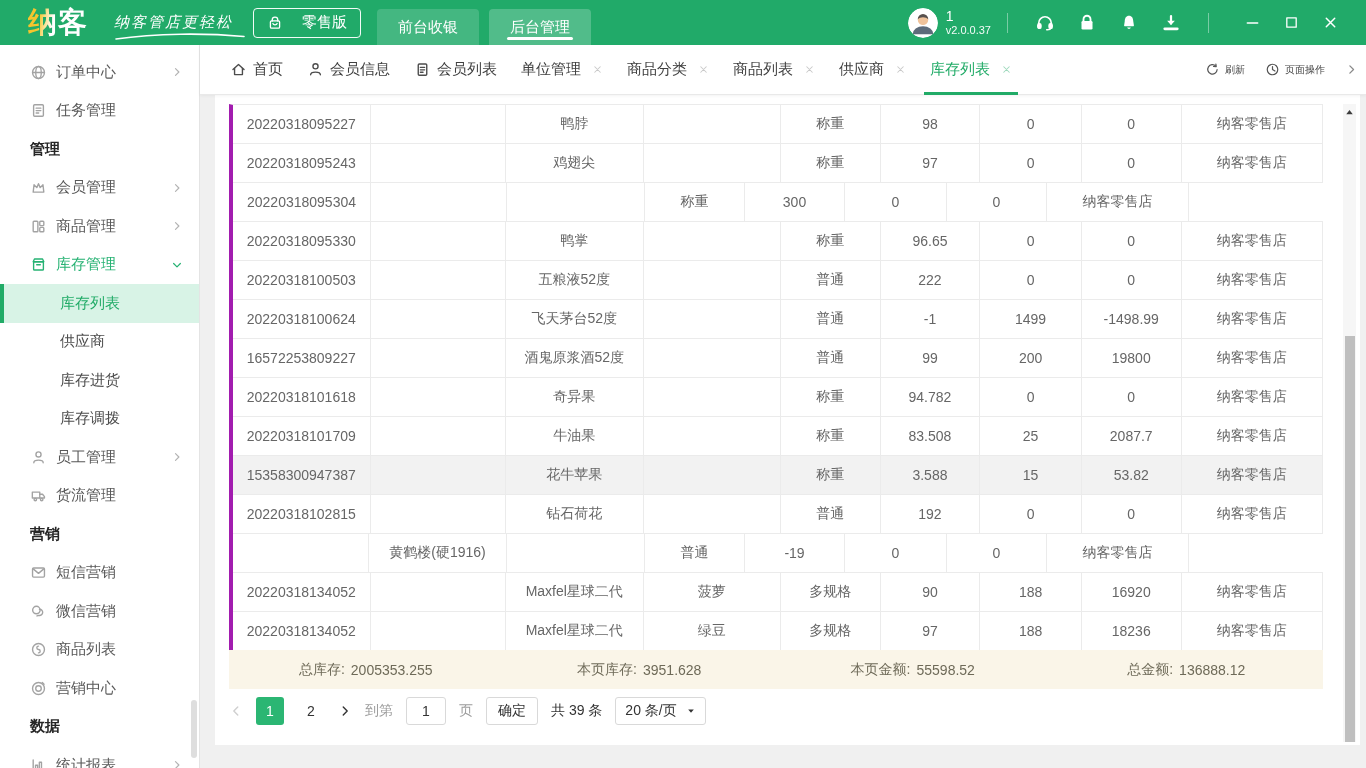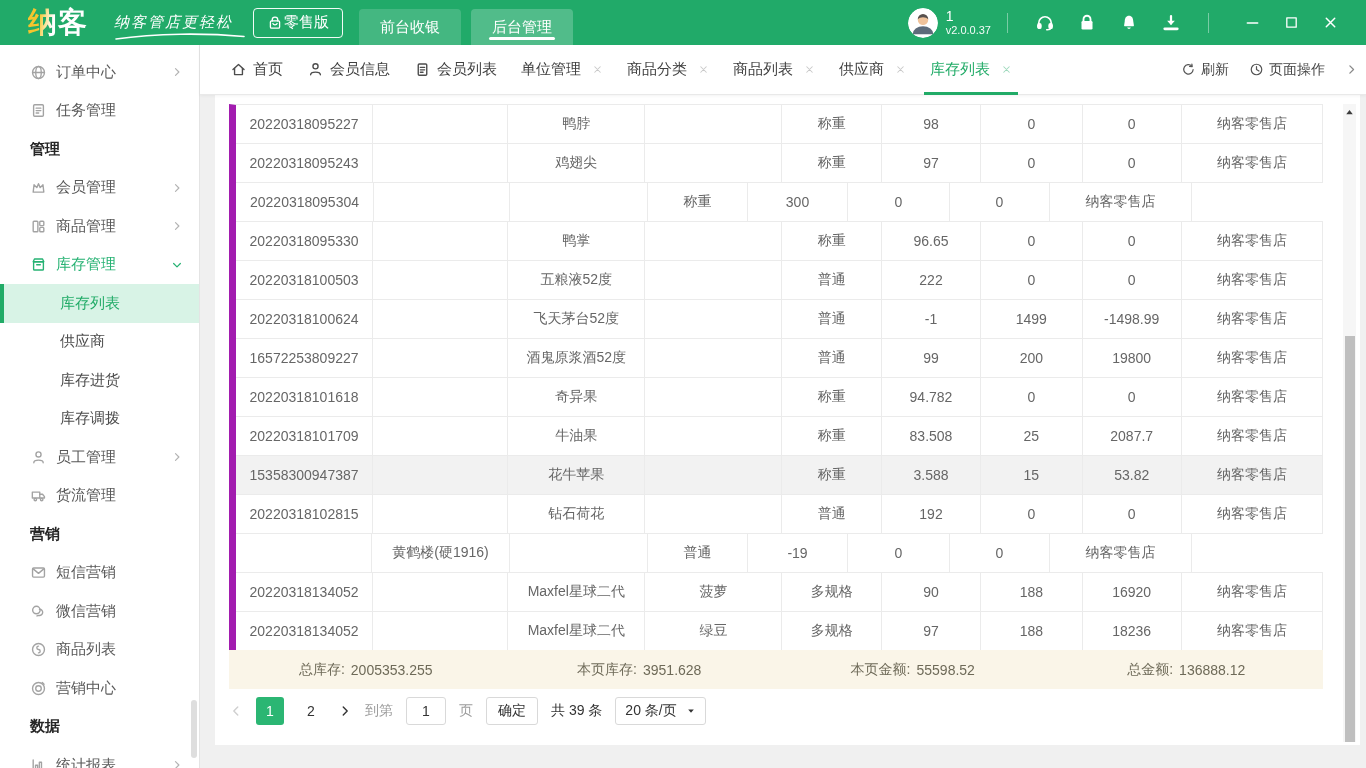--- a/index.html
+++ b/index.html
@@ -11,21 +11,21 @@
 
   
   .topbar { position:absolute; left:0; top:0; width:1366px; height:45px; background:#21aa69;
     display:flex; align-items:center; z-index:5; }
   .logo { margin-left:28px; font-size:29px; font-weight:bold; letter-spacing:1px;
     background:linear-gradient(100deg,#f4c52d 0 20%,#ffffff 42%);
     -webkit-background-clip:text; background-clip:text; color:transparent; }
   .slogan-wrap { position:relative; margin-left:26px; color:#fff; }
   .slogan { font-size:15px; font-style:italic; letter-spacing:2px; }
   .swoosh { position:absolute; left:0; bottom:-8px; width:132px; height:8px; }
-  .edition-btn { margin-left:20px; height:30px; display:flex; align-items:center; gap:1px;
+  .edition-btn { margin-left:20px; height:30px; display:flex; align-items:center; gap:19px;
     padding:0 13px; background:transparent; border:1px solid rgba(255,255,255,.95);
     border-radius:4px; color:#fff; font-size:15px; cursor:pointer; }
   .edition-btn .icn { width:16px; height:16px; }
   .nav { margin-left:16px; align-self:flex-end; display:flex; gap:10px; }
   .nav-btn { position:relative; height:36px; padding:0 21px; background:rgba(255,255,255,.16);
     border:none; border-radius:4px 4px 0 0; color:#fff; font-size:15px; display:flex;
     align-items:center; cursor:pointer; }
   .nav-btn.active { background:rgba(255,255,255,.22); }
   .nav-btn.active::after { content:""; position:absolute; left:18px; right:18px; bottom:5px;
     height:3px; background:#fff; border-radius:2px; }
@@ -46,21 +46,21 @@
   .tabs { display:flex; align-items:center; gap:24px; margin-left:30px; }
   .tab { position:relative; height:50px; display:flex; align-items:center; gap:6px;
     font-size:15px; color:#3f3f3f; cursor:pointer; white-space:nowrap; }
   .tab .ticn { width:17px; height:17px; color:#4c4c4c; }
   .tab-close { width:11px; height:11px; color:#c9c9c9; margin-left:5px; cursor:pointer; }
   .tab.active { color:#21ab67; }
   .tab.active .tab-close { color:#9fd9bd; }
   .tab.active::after { content:""; position:absolute; left:-6px; right:-6px; bottom:0;
     height:3px; background:#21ab67; }
   .tab-actions { margin-left:auto; display:flex; align-items:center; gap:20px;
-    margin-right:8px; color:#454545; font-size:14px; }
+    margin-right:8px; color:#454545; font-size:10px; }
   .taction { display:flex; align-items:center; gap:5px; cursor:pointer; }
   .taction .icn { width:15px; height:15px; color:#555; }
   .tb-chev { width:13px; height:13px; color:#8a8a8a; cursor:pointer; }
 
   
   .sidebar { position:absolute; left:0; top:45px; width:200px; height:723px; background:#fff;
     border-right:1px solid #e4e4e4; overflow:hidden; padding-top:8px; z-index:3; }
   .snav-item { position:relative; height:38.5px; display:flex; align-items:center;
     font-size:15px; color:#595959; cursor:pointer; }
   .snav-item .micn { position:absolute; left:30px; width:17px; height:17px; color:#a3a3a3; }
@@ -76,21 +76,21 @@
   .snav-sub.active::before { content:""; position:absolute; left:0; top:0; bottom:0;
     width:4px; background:#21ab67; }
   .side-thumb { position:absolute; left:191px; top:700px; width:6px; height:58px;
     background:#dedede; border-radius:3px; z-index:4; }
 
   
   .content { position:absolute; left:200px; top:95px; width:1166px; height:673px; background:#f0f0f0; }
   .panel { position:absolute; left:15px; top:0; width:1145px; height:650px; background:#fff; }
 
   .tbl { position:absolute; left:14px; top:9px; width:1094px;
-    border-top:1px solid #ebebeb; border-left:7px solid #a21caf; }
+    border-top:1px solid #ebebeb; border-left:4px solid #a21caf; }
   .tr { display:flex; height:39px; border-bottom:1px solid #ebebeb; background:#fff; }
   .tr.hl { background:#f2f2f2; }
   .td { border-right:1px solid #ebebeb; display:flex; align-items:center; justify-content:center;
     font-size:14px; color:#666; overflow:hidden; white-space:nowrap; }
 
   .sumrow { position:absolute; left:14px; top:555px; width:1094px; height:39px;
     background:#faf5e8; display:flex; align-items:center; }
   .sumcell { flex:1; display:flex; align-items:center; justify-content:center; gap:6px;
     font-size:14px; color:#6e6a58; }
 

